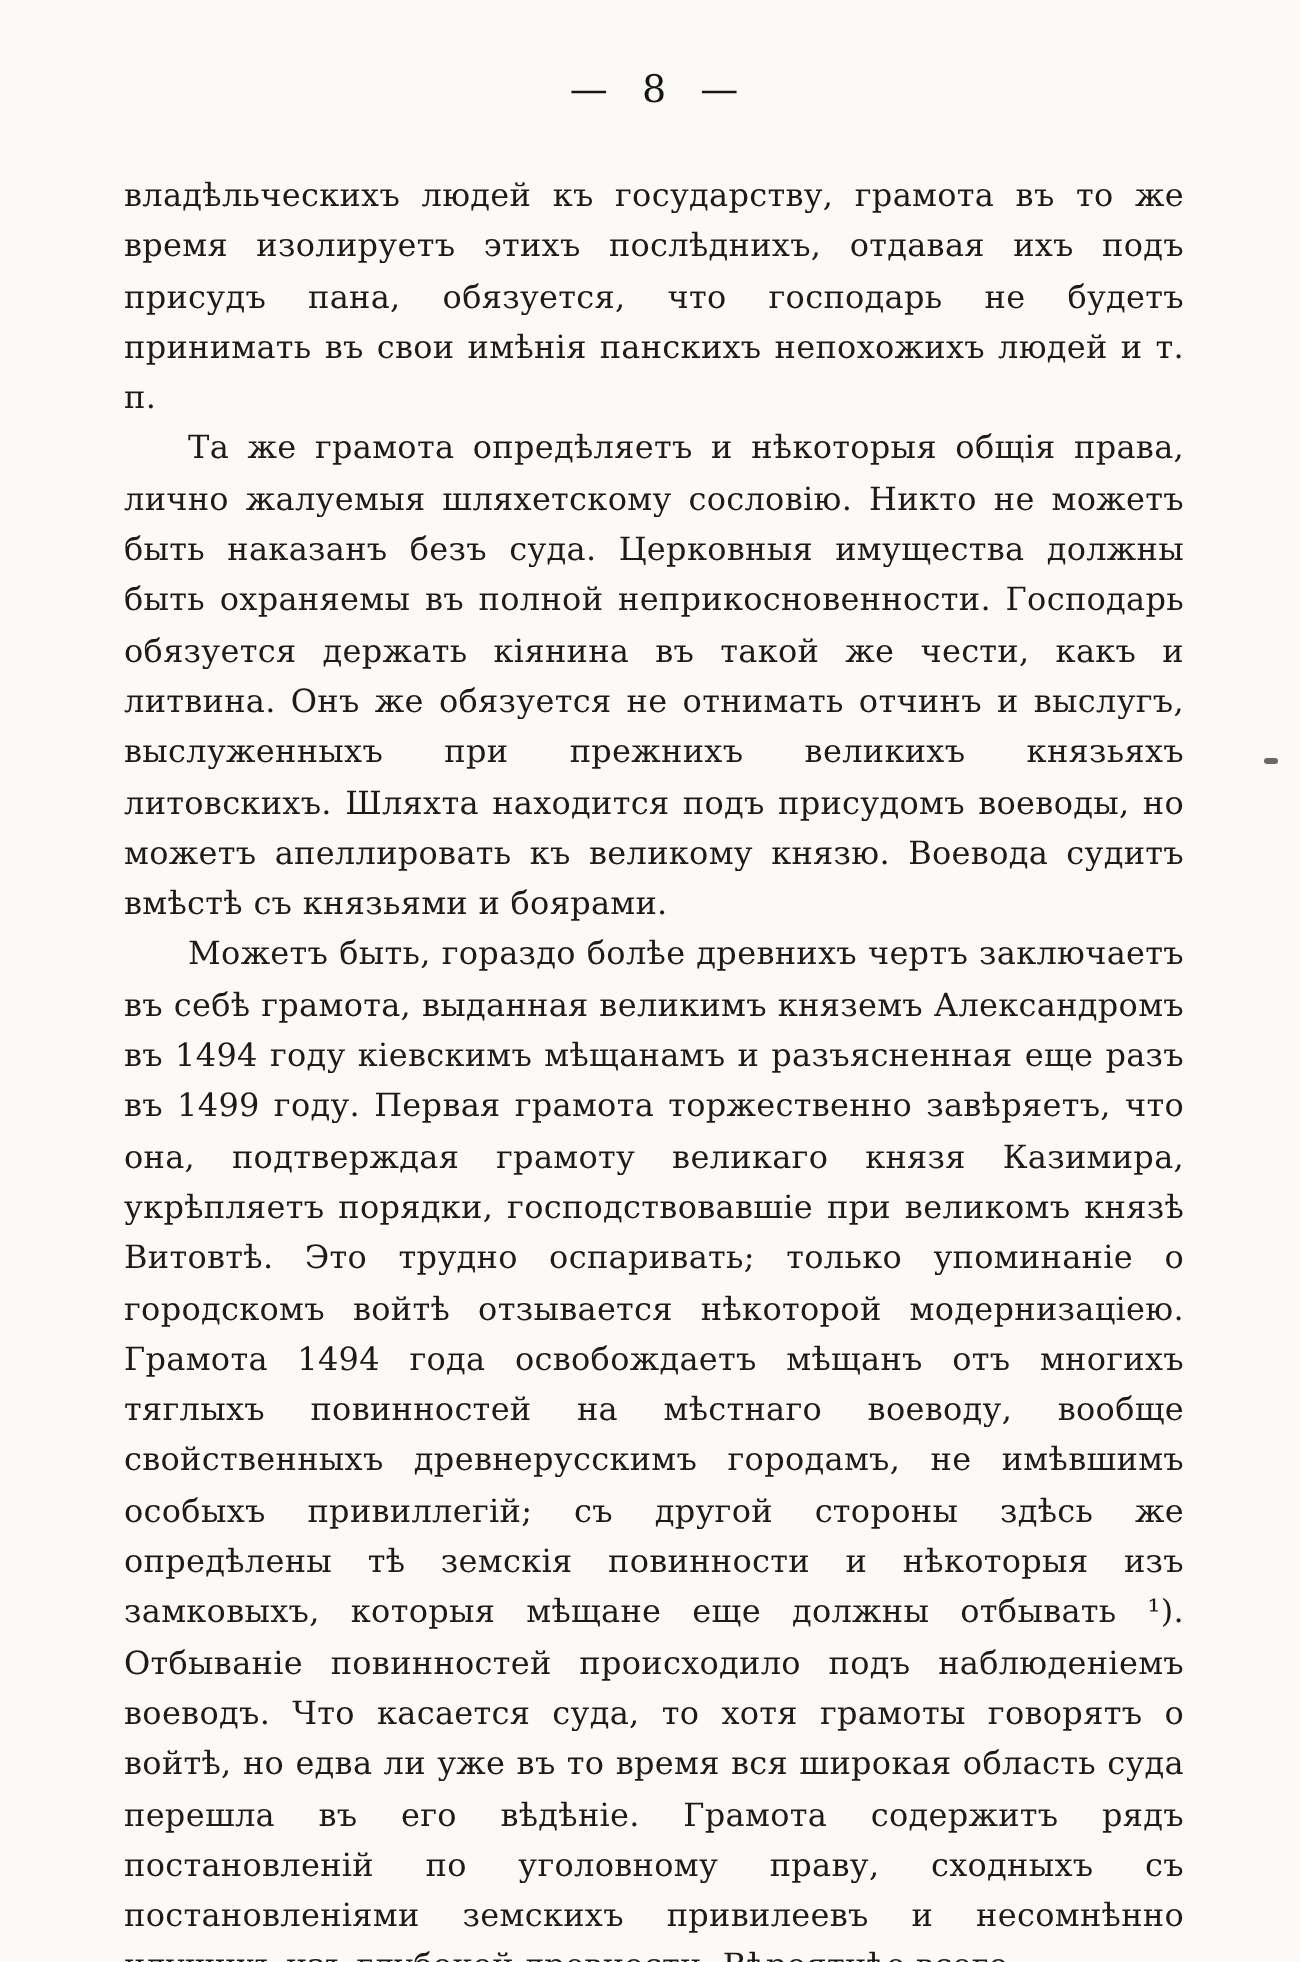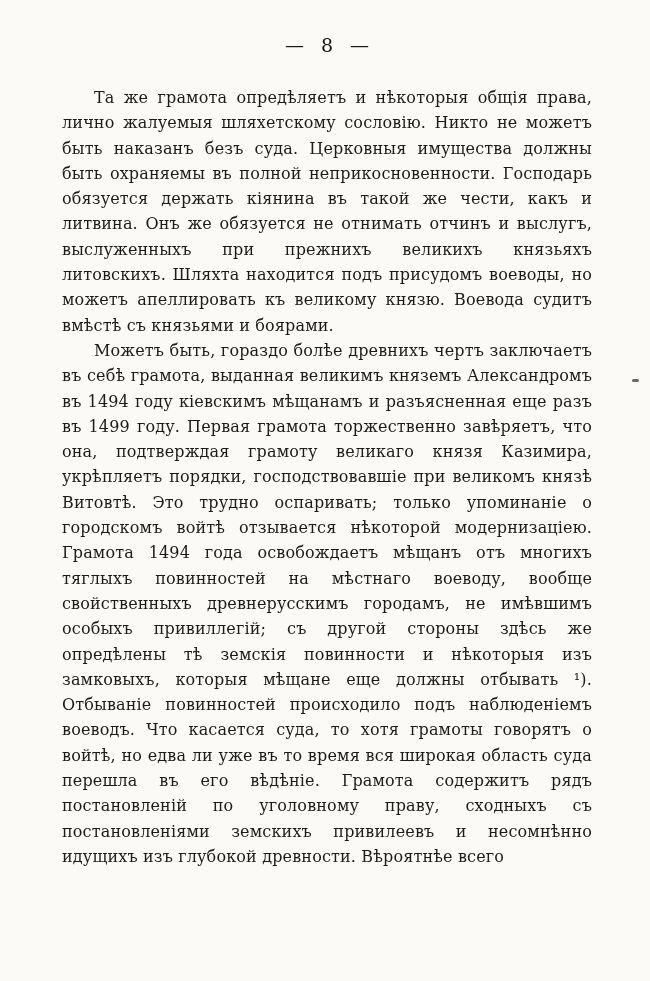--- a/index.html
+++ b/index.html
@@ -51,19 +51,20 @@
   }
 </style>
 </head>
 <body>
 
 <div class="page">
 
   <div class="page-number">— 8 —</div>
 
   <div class="text-column">
+    <p>владѣльческихъ людей къ государству, грамота въ то же время изолируетъ этихъ послѣднихъ, отдавая ихъ подъ присудъ пана, обязуется, что господарь не будетъ принимать въ свои имѣнія панскихъ непохожихъ людей и т. п.</p>
     <p class="indented">Та же грамота опредѣляетъ и нѣкоторыя общія права, лично жалуемыя шляхетскому сословію. Никто не можетъ быть наказанъ безъ суда. Церковныя имущества должны быть охраняемы въ полной неприкосновенности. Господарь обязуется держать кіянина въ такой же чести, какъ и литвина. Онъ же обязуется не отнимать отчинъ и выслугъ, выслуженныхъ при прежнихъ великихъ князьяхъ литовскихъ. Шляхта находится подъ присудомъ воеводы, но можетъ апеллировать къ великому князю. Воевода судитъ вмѣстѣ съ князьями и боярами.</p>
     <p class="indented">Можетъ быть, гораздо болѣе древнихъ чертъ заключаетъ въ себѣ грамота, выданная великимъ княземъ Александромъ въ 1494 году кіевскимъ мѣщанамъ и разъясненная еще разъ въ 1499 году. Первая грамота торжественно завѣряетъ, что она, подтверждая грамоту великаго князя Казимира, укрѣпляетъ порядки, господствовавшіе при великомъ князѣ Витовтѣ. Это трудно оспаривать; только упоминаніе о городскомъ войтѣ отзывается нѣкоторой модернизаціею. Грамота 1494 года освобождаетъ мѣщанъ отъ многихъ тяглыхъ повинностей на мѣстнаго воеводу, вообще свойственныхъ древнерусскимъ городамъ, не имѣвшимъ особыхъ привиллегій; съ другой стороны здѣсь же опредѣлены тѣ земскія повинности и нѣкоторыя изъ замковыхъ, которыя мѣщане еще должны отбывать ¹). Отбываніе повинностей происходило подъ наблюденіемъ воеводъ. Что касается суда, то хотя грамоты говорятъ о войтѣ, но едва ли уже въ то время вся широкая область суда перешла въ его вѣдѣніе. Грамота содержитъ рядъ постановленій по уголовному праву, сходныхъ съ постановленіями земскихъ привилеевъ и несомнѣнно идущихъ изъ глубокой древности. Вѣроятнѣе всего</p>
   </div>
 
   <div class="speck"></div>
 
 </div>
 
 </body></html>

